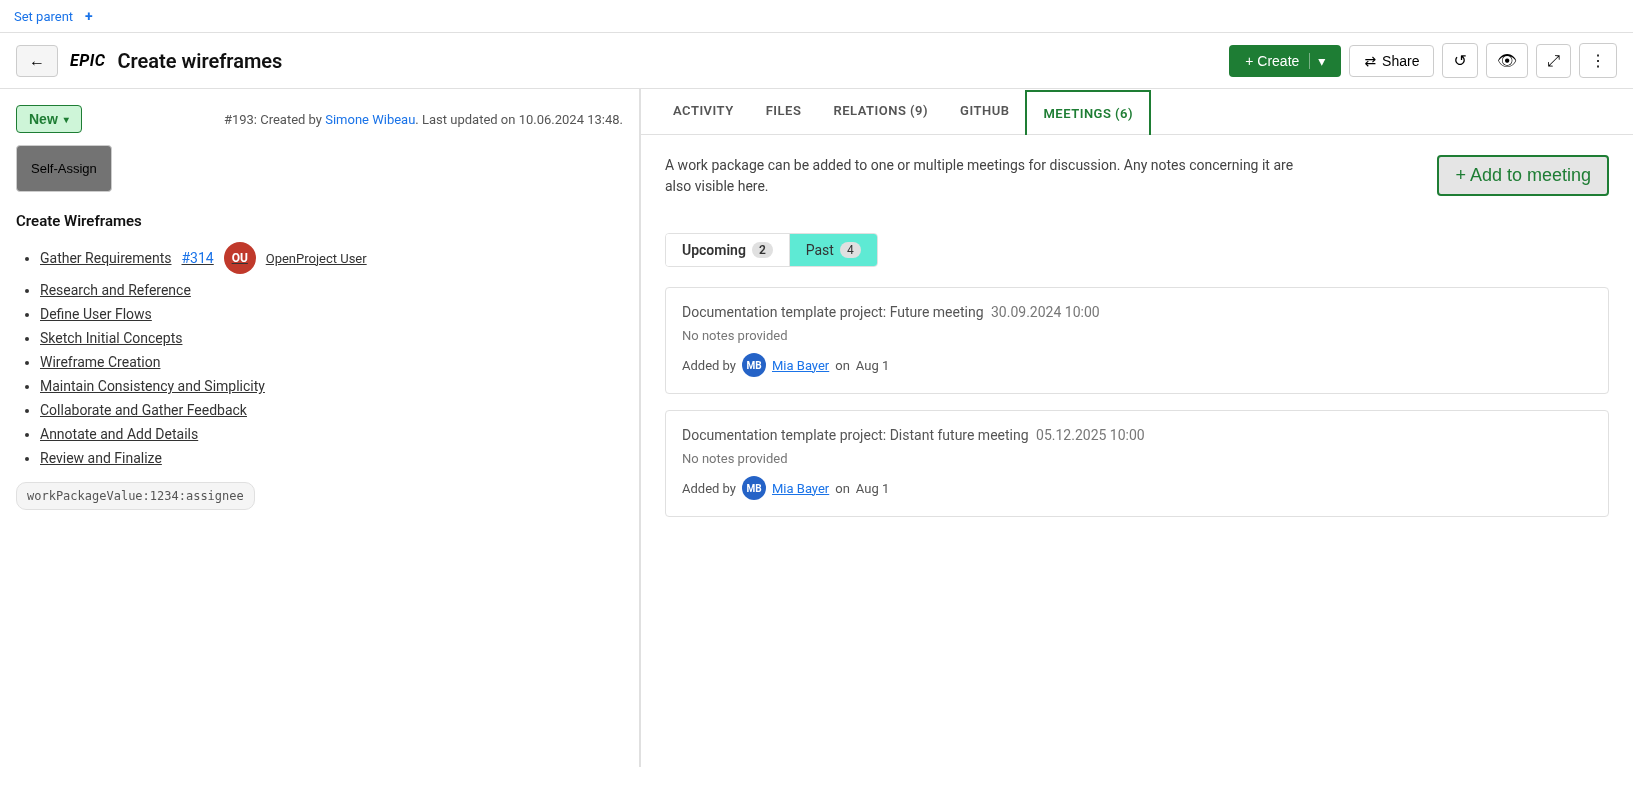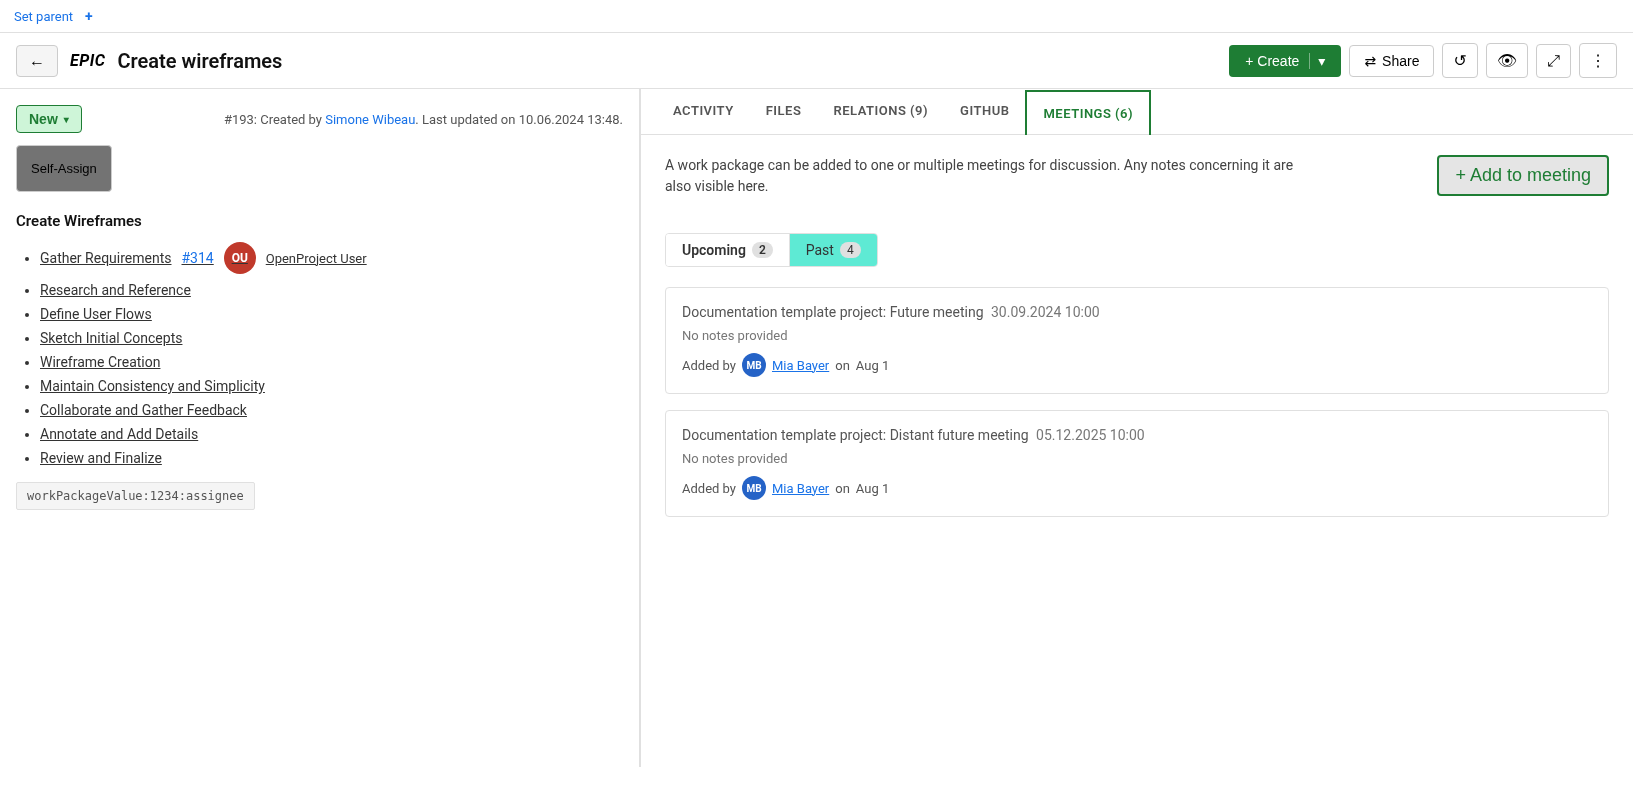--- a/index.html
+++ b/index.html
@@ -184,21 +184,21 @@
       align-items: center;
       justify-content: center;
       font-size: 12px;
       font-weight: 700;
     }
     .user-name { font-size: 13px; color: #333; }
 
     .code-block {
       background: #f5f5f5;
       border: 1px solid #e0e0e0;
-      border-radius: 2px;
+      border-radius: 10px;
       padding: 6px 10px;
       font-family: monospace;
       font-size: 12px;
       color: #555;
       display: inline-block;
     }
 
     
     .right-panel {
       flex: 1;

